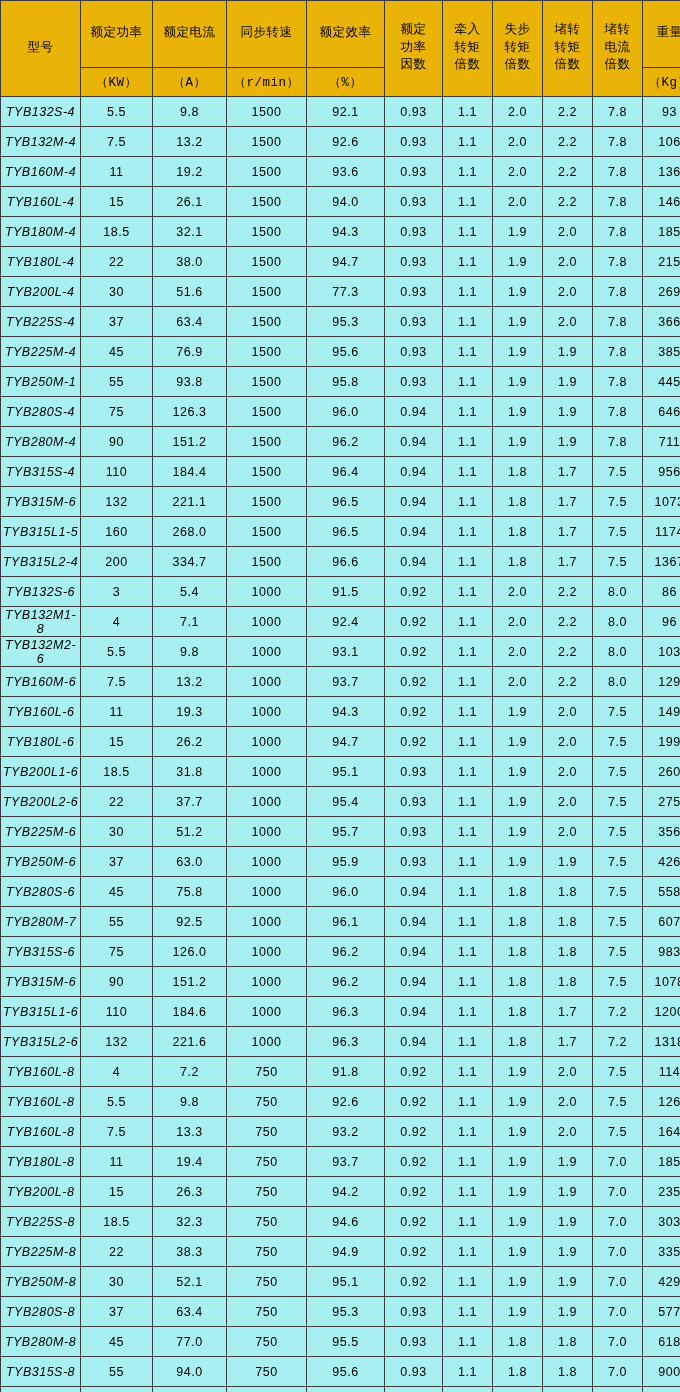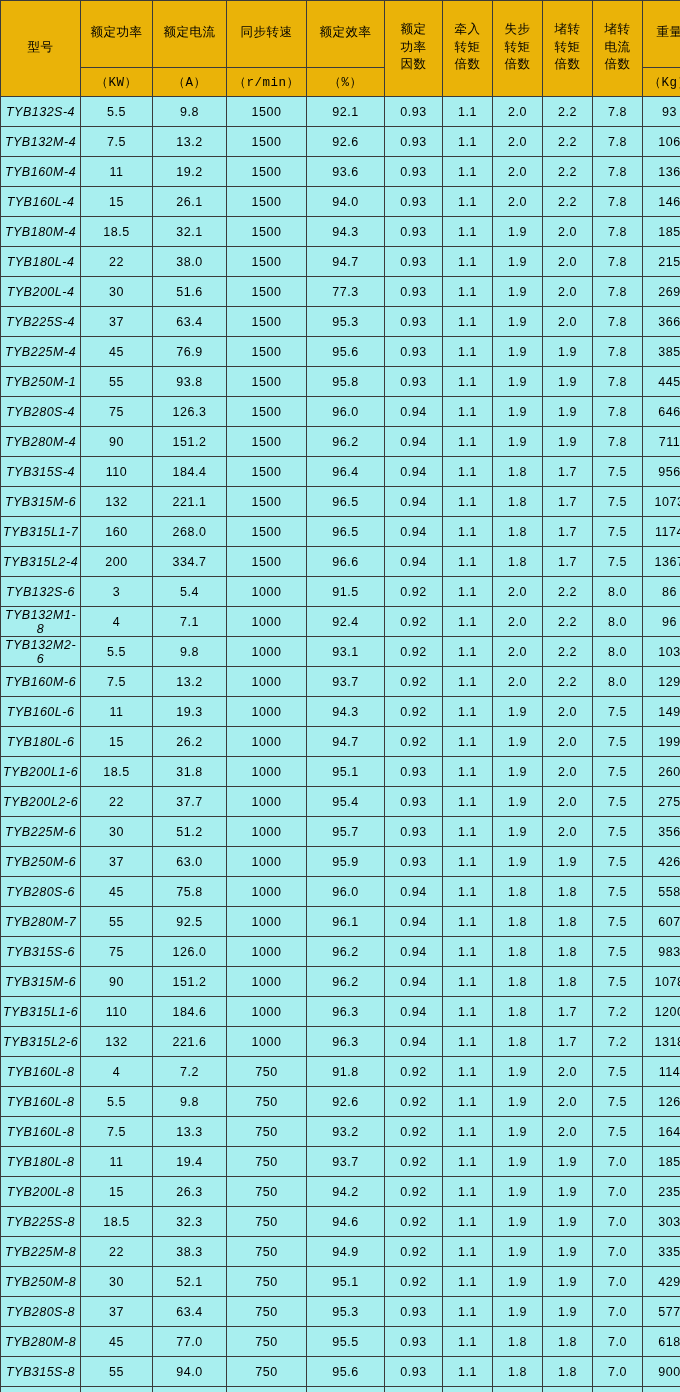--- a/index.html
+++ b/index.html
@@ -302,21 +302,21 @@
         <td>1500</td>
         <td>96.5</td>
         <td>0.94</td>
         <td>1.1</td>
         <td>1.8</td>
         <td>1.7</td>
         <td>7.5</td>
         <td>1073</td>
       </tr>
       <tr>
-        <td class="model">TYB315L1-7</td>
+        <td class="model">TYB315L1-5</td>
         <td>160</td>
         <td>268.0</td>
         <td>1500</td>
         <td>96.5</td>
         <td>0.94</td>
         <td>1.1</td>
         <td>1.8</td>
         <td>1.7</td>
         <td>7.5</td>
         <td>1174</td>

